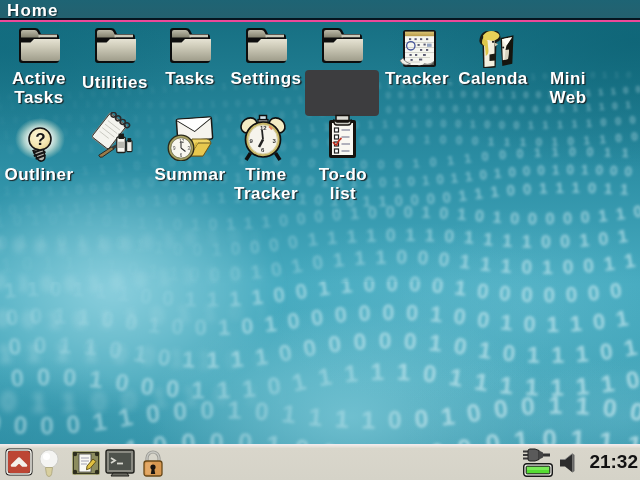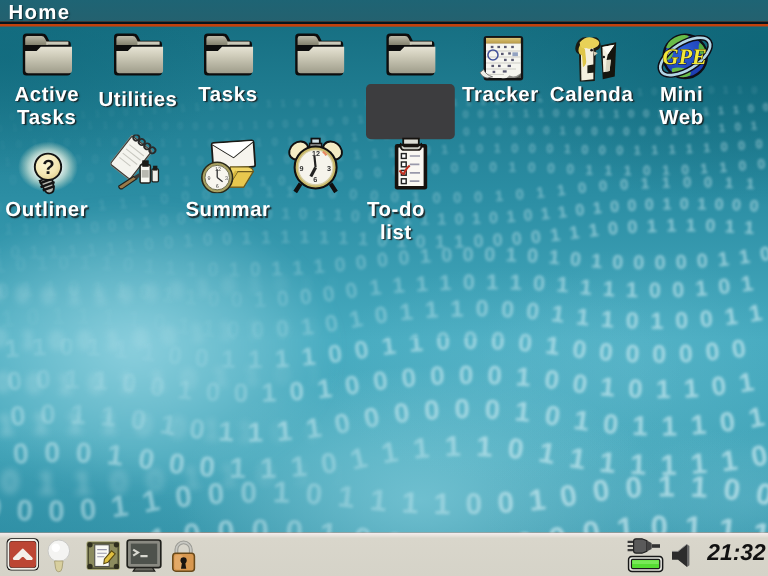--- a/index.html
+++ b/index.html
@@ -1,26 +1,26 @@
 <!DOCTYPE html>
 <html><head><meta charset="utf-8">
 <style>
 * { margin:0; padding:0; box-sizing:border-box; }
 html,body { width:640px; height:480px; overflow:hidden; font-family:"Liberation Sans", sans-serif; }
-#screen { position:relative; width:640px; height:480px; background:#c2410c; }
+#screen { position:relative; width:640px; height:480px; background:#ec4899; }
 #topbar { position:absolute; left:0; top:0; width:640px; height:20px;
   background:linear-gradient(#1e6474,#24616f); border-bottom:2px solid #05151f;
   color:#fff; font-weight:bold; font-size:17px; line-height:21px; padding-left:7px; letter-spacing:1.1px;
   text-shadow:1px 1px 1px rgba(0,0,0,0.6); }
 .lbl { position:absolute; text-align:center; color:#fff; font-weight:bold; font-size:17px; letter-spacing:0.5px;
   line-height:18.5px; text-shadow:1.3px 1.3px 1px rgba(25,25,25,0.9); }
 #taskbar { position:absolute; left:0; top:444px; width:640px; height:36px;
   background:linear-gradient(#f0eae6,#d9d6cb 10%,#d5d3c8); border-top:1px solid #f2eaec; }
 .tb { position:absolute; }
-#clock { position:absolute; right:2px; top:451px; font-size:19px; font-weight:bold; color:#111;font-style:italic; }
+#clock { position:absolute; right:2px; top:451px; font-size:19px; font-weight:bold; color:#111; }
 </style></head>
 <body>
 <div id="screen">
 <svg width="640" height="422" viewBox="0 0 640 422" style="position:absolute;left:0;top:22px">
 <defs>
 <path id="bw0" d="M -40 78 q 85 1.2, 170 -5.5 q 85 -7.4, 170 -5.5 q 85 0.6, 170 -5.5 q 85 -6.8, 170 -5.5"></path>
 <path id="bw1" d="M -40 91 q 85 -7.6, 170 -5.2 q 85 1.4, 170 -5.2 q 85 -5.8, 170 -5.2 q 85 2.4, 170 -5.2"></path>
 <path id="bw2" d="M -40 105 q 85 -7.5, 170 -5.0 q 85 2.1, 170 -5.0 q 85 -5.6, 170 -5.0 q 85 2.5, 170 -5.0"></path>
 <path id="bw3" d="M -40 120 q 85 -8.4, 170 -4.8 q 85 2.0, 170 -4.8 q 85 -7.1, 170 -4.8 q 85 3.6, 170 -4.8"></path>
 <path id="bw4" d="M -40 136 q 85 -9.2, 170 -4.5 q 85 5.1, 170 -4.5 q 85 -8.6, 170 -4.5 q 85 4.8, 170 -4.5"></path>
@@ -221,20 +221,21 @@
 <linearGradient id="ftab" x1="0" y1="0" x2="0" y2="1">
  <stop offset="0" stop-color="#bdbaa9"></stop>
             <stop offset="1" stop-color="#84826f"></stop>
 </linearGradient>
 </defs>
 <path d="M1 5 q0-3 3-3 h13 q3 0 4 2 l2 4 h15 q3 0 3 3 v23 q0 3-3 3 H4 q-3 0-3-3 z" fill="#0d0d0d"></path>
 <path d="M3 6 q0-2 2-2 h11.5 q2 0 3 2 l2.7 5.4 H3 z" fill="url(#ftab)"></path>
 <rect x="20.5" y="8.6" width="18.5" height="2.7" fill="#cbc9b9"></rect>
 <path d="M3 16.5 h9.5 l3.5 -3.5 h26 v19.5 q0 2.5 -2.5 2.5 H5.5 q-2.5 0 -2.5 -2.5 z" fill="url(#ffront)"></path>
 </svg></div>
+    <div class="lbl" style="left:221px;top:70px;width:90px">Settings</div>
 <div style="position:absolute;left:305px;top:70px;width:74px;height:46px;background:#3d3d3f;border-radius:4px"></div>
 <div style="position:absolute;left:321px;top:26px;width:42px;height:38px"><svg width="42" height="38" viewBox="0 0 42 38">
 <defs>
 <linearGradient id="ffront" x1="0" y1="0" x2="0" y2="1">
  <stop offset="0" stop-color="#e6e3d4"></stop>
             <stop offset="0.3" stop-color="#d2cfbd"></stop>
  <stop offset="1" stop-color="#9f9d8b"></stop>
 </linearGradient>
 <linearGradient id="ftab" x1="0" y1="0" x2="0" y2="1">
  <stop offset="0" stop-color="#bdbaa9"></stop>
@@ -289,38 +290,20 @@
 <path d="M12 7.5 q6 -7 13.5 -3 q5 2.5 1.5 6 q-4.5 3.5 -9.5 1.5 q-5 1.5 -5.5 -4.5" fill="#e8d158"></path>
 <circle cx="22" cy="13.8" r="1.1" fill="#1a1a1a"></circle>
 <path d="M23.3 14.8 l3.8 1.3 l-2.8 2.5 z" fill="#d5cdb5"></path>
 <path d="M29.5 10 l13 -2.8 l-1.2 28.5 l-10 2.3 z" fill="#15150e"></path>
 <path d="M31 11.2 l10 -2 l-5.5 8.3 l-1 4.5 l3.5 -0.2 l-1 9.3 l-5.2 1.2 z" fill="#f4f0e0"></path>
 <path d="M31 11.2 l10 -2 l-5.5 8.3 z" fill="#fdfcf4"></path>
 <path d="M34.5 22 l3.5 -0.2 l-1 9.3 l-3.5 0.6 z" fill="#d8d4c0"></path>
 <circle cx="32.2" cy="19.5" r="1" fill="#1a1a1a"></circle>
 </svg></div>
     <div class="lbl" style="left:448px;top:70px;width:90px">Calenda</div>
-<div style="position:absolute;left:547px;top:24px;width:48px;height:46px"><svg width="48" height="46" viewBox="0 0 48 46">
-<defs>
-          <radialGradient id="globe" cx="0.42" cy="0.38" r="0.75">
-<stop offset="0" stop-color="#2e62d8"></stop>
-            <stop offset="1" stop-color="#1834aa"></stop>
-          </radialGradient>
-        </defs>
-<circle cx="24" cy="23" r="18" fill="url(#globe)" stroke="#0e0e16" stroke-width="2"></circle>
-<path d="M12 9.5 q9 -6 15 -3.5 q-2 6.5 -8.5 8.5 q-7.5 3 -10.5 1 q1.5 -4 4 -6" fill="#68bc48"></path>
-<path d="M7.5 19 q4.5 -2 6.5 1 q-1 5.5 -5.5 6.5 q-3 -3.5 -1 -7.5" fill="#68bc48"></path>
-<path d="M13 33 q6.5 -2 13 1 q4 2 2 5 q-6.5 3 -13 -1 q-3 -2 -2 -5" fill="#68bc48"></path>
-<path d="M36 11.5 q4.5 3.5 5.5 9 l-4.5 1 q-3 -4.5 -1 -10" fill="#58b040"></path>
-<g transform="rotate(-32 24 23)">
-<ellipse cx="24" cy="23" rx="23.5" ry="11" fill="none" stroke="#0e0e16" stroke-width="4.6"></ellipse>
-<ellipse cx="24" cy="23" rx="23.5" ry="11" fill="none" stroke="#b2d6e6" stroke-width="2.2"></ellipse>
-</g>
-<text x="23.5" y="29" text-anchor="middle" font-family="Liberation Serif, serif" font-style="italic" font-weight="bold" font-size="18.5" fill="#f2e838" stroke="#15150e" stroke-width="0.8" paint-order="stroke">GPE</text>
-</svg></div>
     <div class="lbl" style="left:523px;top:70px;width:90px">Mini<br>Web</div>
 <div style="position:absolute;left:14px;top:117px;width:52px;height:54px"><svg width="52" height="54" viewBox="0 0 52 54">
 <defs>
           <radialGradient id="glow" cx="0.5" cy="0.5" r="0.5">
 <stop offset="0" stop-color="#ffffff" stop-opacity="1"></stop>
             <stop offset="0.4" stop-color="#ffffff" stop-opacity="0.92"></stop>
             <stop offset="0.65" stop-color="#fafce8" stop-opacity="0.6"></stop>
             <stop offset="1" stop-color="#f0f0d0" stop-opacity="0"></stop>
           </radialGradient>
 <radialGradient id="bulbg" cx="0.42" cy="0.35" r="0.75">
@@ -396,37 +379,38 @@
 <g fill="#333" font-family="Liberation Sans" font-weight="bold" font-size="6">
           <text x="22" y="18">12</text>
           <text x="34.5" y="30.5">3</text>
           <text x="23" y="40">6</text>
           <text x="11.5" y="30.5">9</text>
         </g>
 <path d="M25 27.5 L24 18" stroke="#222" stroke-width="1.8"></path>
 <path d="M25 27.5 L21 35" stroke="#222" stroke-width="2.6"></path>
 <path d="M31 14.5 q2 1 3 3" stroke="#e88860" stroke-width="2" fill="none"></path>
 </svg></div>
+    <div class="lbl" style="left:221px;top:166px;width:90px">Time<br>Tracker</div>
 <div style="position:absolute;left:322px;top:114px;width:40px;height:46px"><svg width="40" height="46" viewBox="0 0 40 46">
 <rect x="7" y="6" width="27" height="38" rx="2" fill="#16120e"></rect>
 <rect x="10" y="9" width="21" height="32" fill="#faf8f2"></rect>
 <rect x="14" y="1.5" width="13" height="5" fill="#dcdcd4" stroke="#16120e" stroke-width="1.5"></rect>
 <path d="M15 11 h11 q3 0 3 -3 l0 -2 l-3 2 h-11 l-3 -2 l0 2 q0 3 3 3" fill="#c8c8c0" stroke="#16120e" stroke-width="1.4"></path>
 <g fill="#fff" stroke="#222" stroke-width="1.2">
 <rect x="12.5" y="14" width="4" height="4"></rect>
           <rect x="12.5" y="21" width="4" height="4"></rect>
           <rect x="12.5" y="28" width="4" height="4"></rect>
           <rect x="12.5" y="35" width="4" height="4"></rect>
 </g>
 <g stroke="#99a" stroke-width="1.4">
           <path d="M19.5 16 h8.5 M19.5 23 h8 M19.5 30 h8.5 M19.5 37 h8"></path>
         </g>
 <path d="M11 28 q2 3 3.5 3 q2 -5 5 -7" fill="none" stroke="#c03020" stroke-width="1.8"></path>
 </svg></div>
-    <div class="lbl" style="left:285px;top:166px;width:90px">To-do<br>list</div>
+    <div class="lbl" style="left:298px;top:166px;width:90px">To-do<br>list</div>
 <div id="taskbar"></div>
 <div class="tb" style="left:5px;top:448px"><svg width="28" height="28" viewBox="0 0 28 28">
 <rect x="0.5" y="0.5" width="27" height="27" rx="4" fill="#101010"></rect>
 <rect x="2" y="2" width="24" height="24" rx="3" fill="none" stroke="#f0efe8" stroke-width="1.6"></rect>
 <rect x="3" y="3" width="22" height="22" rx="2.5" fill="#bc4634"></rect>
 <path d="M7 17.5 L14 10.5 L21 17.5 L17.8 17.5 L14 13.8 L10.2 17.5 z" fill="#f4f0ea" stroke="#f4f0ea" stroke-width="2.5" stroke-linejoin="round"></path>
 </svg></div>
 <div class="tb" style="left:38px;top:449px"><svg width="22" height="30" viewBox="0 0 22 30">
 <circle cx="11" cy="10" r="9" fill="#f4f4f2" stroke="#c8c8c4" stroke-width="0.8"></circle>
 <circle cx="8.5" cy="7.5" r="3.5" fill="#ffffff"></circle>

